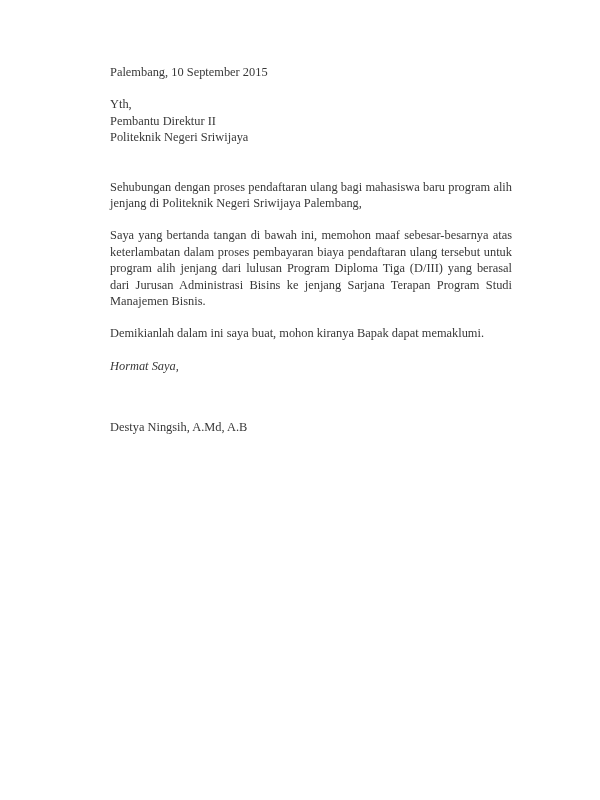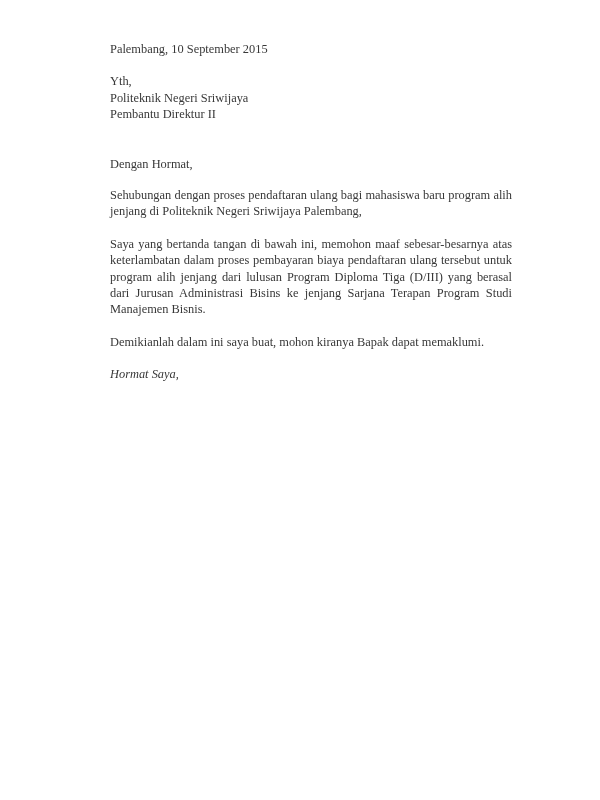--- a/index.html
+++ b/index.html
@@ -6,21 +6,21 @@
     margin: 0;
     padding: 0;
     background: #ffffff;
   }
   .page {
     position: relative;
     width: 600px;
     height: 800px;
     background: #ffffff;
     box-sizing: border-box;
-    padding: 41px 88px 0 110px;
+    padding: 64px 88px 0 110px;
     color: #383838;
     font-family: "Liberation Serif", serif;
     font-size: 12.4px;
     line-height: 16.4px;
     overflow: hidden;
   }
   .letter {
     width: 402px;
   }
   .date-line {
@@ -49,29 +49,29 @@
 </head>
 <body>
 
 <div class="page">
   <div class="letter">
 
     <div class="date-line">Palembang, 10 September 2015</div>
 
     <div class="recipient-block">
       <div>Yth,</div>
+      <div>Pembantu Direktur II</div>
       <div>Politeknik Negeri Sriwijaya</div>
-      <div>Pembantu Direktur II</div>
     </div>
 
-    <div class="greeting">Dengan Hormat,</div>
 
     <p class="para justified">Sehubungan dengan proses pendaftaran ulang bagi mahasiswa baru program alih jenjang di Politeknik Negeri Sriwijaya Palembang,</p>
 
     <p class="para justified">Saya yang bertanda tangan di bawah ini, memohon maaf sebesar-besarnya atas keterlambatan dalam proses pembayaran biaya pendaftaran ulang tersebut untuk program alih jenjang dari lulusan Program Diploma Tiga (D/III) yang berasal dari Jurusan Administrasi Bisins ke jenjang Sarjana Terapan Program Studi Manajemen Bisnis.</p>
 
     <p class="para">Demikianlah dalam ini saya buat, mohon kiranya Bapak dapat memaklumi.</p>
 
     <div class="closing">Hormat Saya,</div>
 
+    <div class="signature">Destya Ningsih, A.Md, A.B</div>
 
   </div>
 </div>
 
 </body></html>

